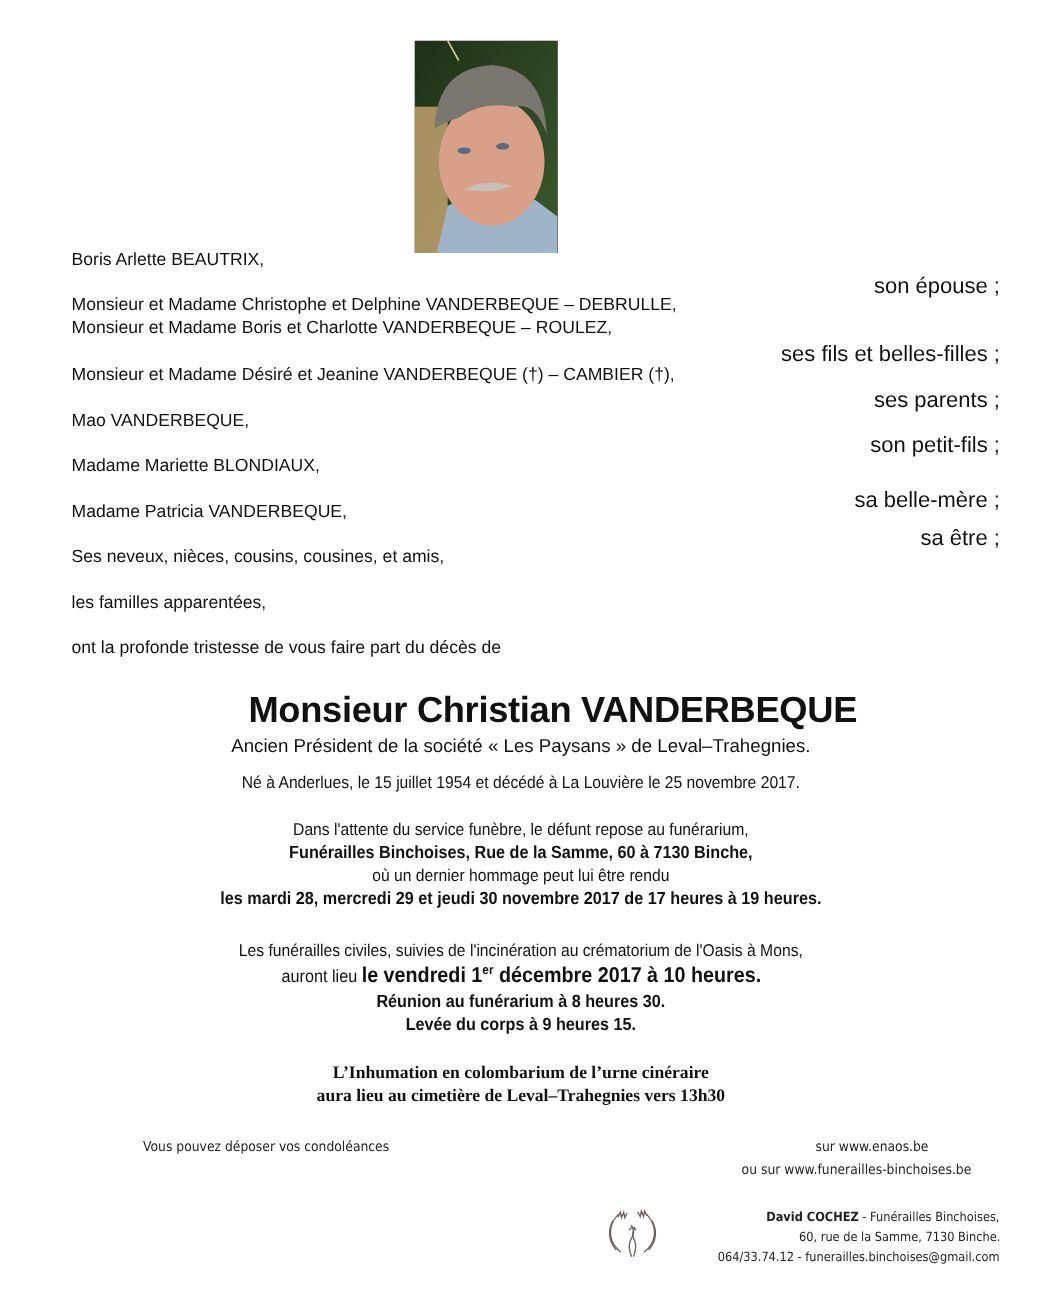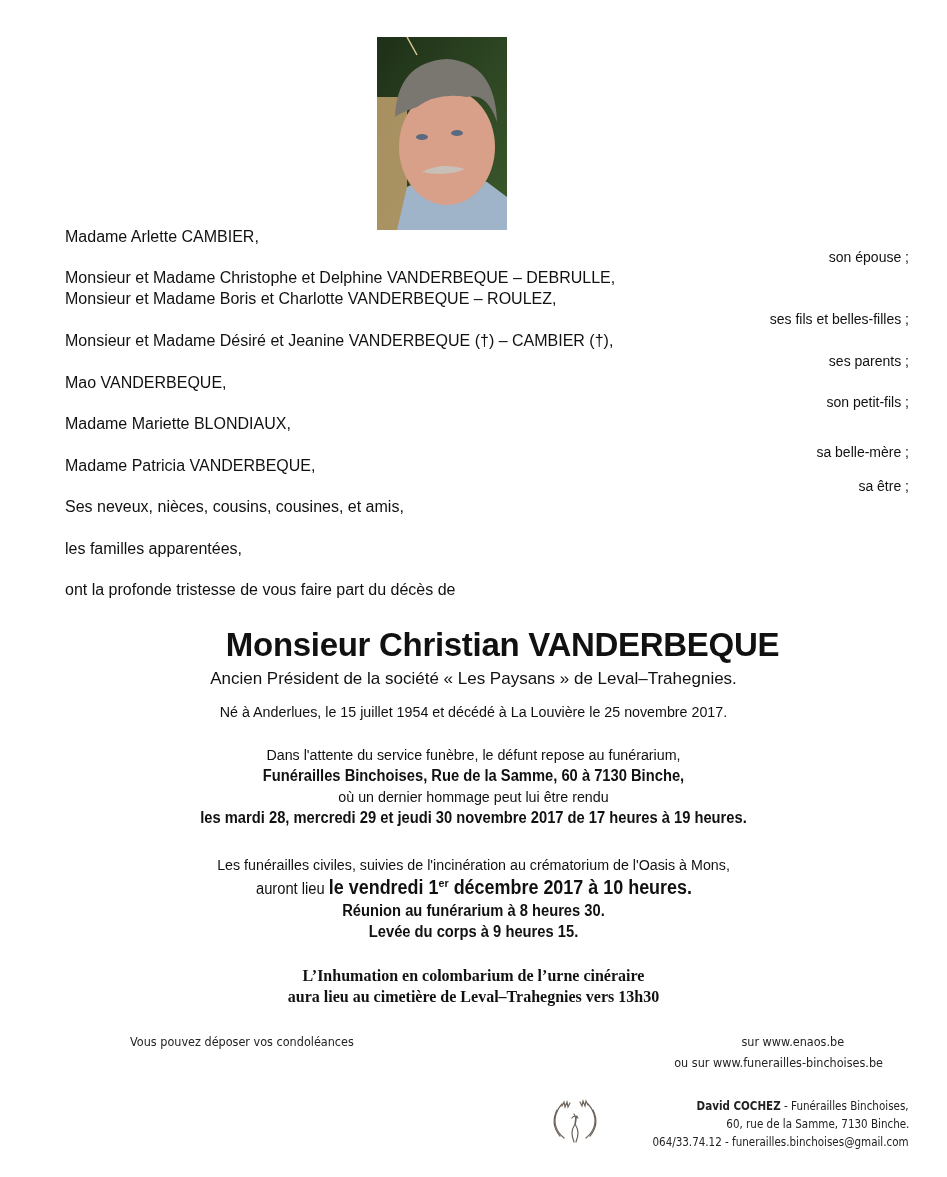--- a/index.html
+++ b/index.html
@@ -1,20 +1,20 @@
 <!DOCTYPE html>
 <html><head>
 <meta charset="utf-8">
 <style>
   html, body { margin: 0; padding: 0; background: #ffffff; }
   body { width: 947px; height: 1177px; position: relative; overflow: hidden; color: #111; font-family: "Liberation Sans", sans-serif; }
   .abs { position: absolute; white-space: nowrap; }
   .photo { position: absolute; left: 377px; top: 37px; width: 130px; height: 193px; overflow: hidden; background: #2c3d22; }
   .l { font-size: 16px; left: 65px; }
-  .r { font-size: 14px; right: 38px; text-align: left; }
+  .r { font-size: 20px; right: 38px; text-align: left; }
   .center { left: 0; width: 947px; text-align: center; }
   .title { font-size: 33px; font-weight: bold; letter-spacing: -0.3px; padding-left: 29px; }
   .sub { font-size: 17px; font-weight: normal; }
   .cond { font-family: "Liberation Sans", sans-serif; font-size: 15.5px; transform: scaleX(0.92); transform-origin: center; }
   .condb { font-family: "Liberation Sans", sans-serif; font-size: 16px; font-weight: bold; transform: scaleX(0.92); transform-origin: center; }
   .big { font-size: 19.5px; font-weight: bold; }
   .bold16 { font-size: 16px; font-weight: bold; font-family: Liberation Serif, serif; }
   .small { font-family: "DejaVu Sans", sans-serif; font-size: 12.5px; color: #222; transform: scaleX(0.9); }
   .sig { font-family: "DejaVu Sans", sans-serif; font-size: 11.5px; color: #222; right: 38px; text-align: right; transform: scaleX(0.9); transform-origin: right; }
   sup { font-size: 60%; }
@@ -35,21 +35,21 @@
     <path d="M20 193 L30 150 Q65 130 110 145 L130 160 L130 193 Z" fill="#9fb3c9"></path>
     <ellipse cx="70" cy="110" rx="48" ry="58" fill="#d8a088"></ellipse>
     <path d="M18 80 Q20 25 70 22 Q118 25 120 85 Q110 55 90 60 Q60 55 40 70 Q25 75 18 80 Z" fill="#7a7670"></path>
     <ellipse cx="45" cy="100" rx="6" ry="3" fill="#5a6a80"></ellipse>
     <ellipse cx="80" cy="96" rx="6" ry="3" fill="#5a6a80"></ellipse>
     <path d="M45 135 Q65 125 88 132 Q70 140 45 135 Z" fill="#c8c0b8"></path>
     <line x1="30" y1="0" x2="40" y2="18" stroke="#d8c89a" stroke-width="1.5"></line>
   </svg>
 </div>
 
-<div class="abs l" style="top:228px">Madame Arlette CAMBIER,</div>
+<div class="abs l" style="top:228px">Boris Arlette BEAUTRIX,</div>
 <div class="abs r" style="top:249px">son épouse ;</div>
 
 <div class="abs l" style="top:269px">Monsieur et Madame Christophe et Delphine VANDERBEQUE – DEBRULLE,</div>
 <div class="abs l" style="top:290px">Monsieur et Madame Boris et Charlotte VANDERBEQUE – ROULEZ,</div>
 <div class="abs r" style="top:311px">ses fils et belles-filles ;</div>
 
 <div class="abs l" style="top:332px">Monsieur et Madame Désiré et Jeanine VANDERBEQUE (†) – CAMBIER (†),</div>
 <div class="abs r" style="top:353px">ses parents ;</div>
 
 <div class="abs l" style="top:374px">Mao VANDERBEQUE,</div>

